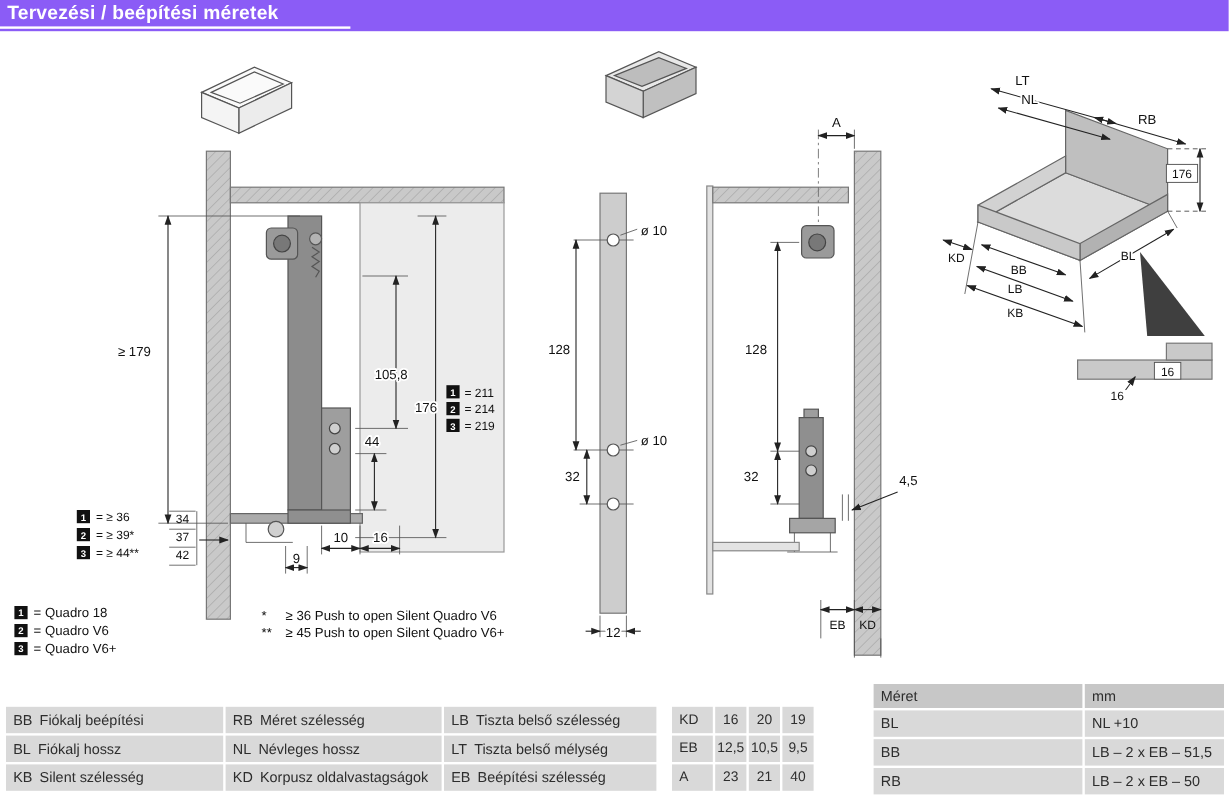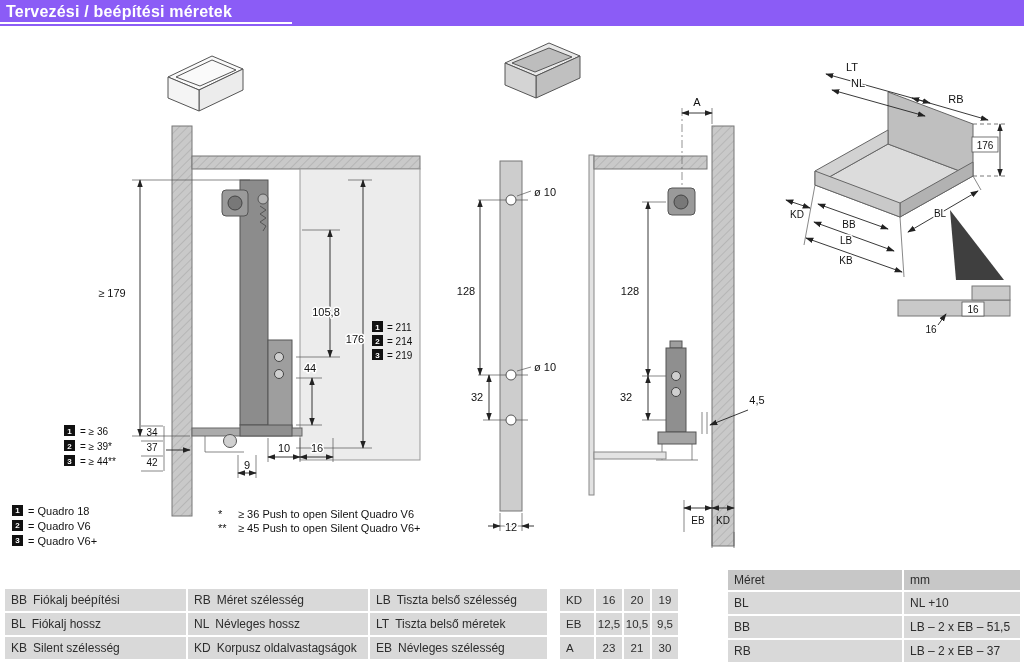--- a/index.html
+++ b/index.html
@@ -303,55 +303,55 @@
     <div class="tcell">
         <span class="abbr">BL</span>
         <span>Fiókalj hossz</span>
       </div>
     <div class="tcell">
         <span class="abbr">NL</span>
         <span>Névleges hossz</span>
       </div>
     <div class="tcell">
         <span class="abbr">LT</span>
-        <span>Tiszta belső méretek</span>
+        <span>Tiszta belső mélység</span>
       </div>
     <div class="tcell">
         <span class="abbr">KB</span>
         <span>Silent szélesség</span>
       </div>
     <div class="tcell">
         <span class="abbr">KD</span>
         <span>Korpusz oldalvastagságok</span>
       </div>
     <div class="tcell">
         <span class="abbr">EB</span>
-        <span>Névleges szélesség</span>
+        <span>Beépítési szélesség</span>
       </div>
   </div>
 
   <div class="tbl tbl-vals">
     <div class="tcell">KD</div>
     <div class="tcell tc-center">16</div>
     <div class="tcell tc-center">20</div>
     <div class="tcell tc-center">19</div>
     <div class="tcell">EB</div>
     <div class="tcell tc-center">12,5</div>
     <div class="tcell tc-center">10,5</div>
     <div class="tcell tc-center">9,5</div>
     <div class="tcell">A</div>
     <div class="tcell tc-center">23</div>
     <div class="tcell tc-center">21</div>
-    <div class="tcell tc-center">30</div>
+    <div class="tcell tc-center">40</div>
   </div>
 
   <div class="tbl tbl-form">
     <div class="tcell thead">Méret</div>
     <div class="tcell thead">mm</div>
     <div class="tcell">BL</div>
     <div class="tcell">NL +10</div>
     <div class="tcell">BB</div>
     <div class="tcell">LB – 2 x EB – 51,5</div>
     <div class="tcell">RB</div>
-    <div class="tcell">LB – 2 x EB – 37</div>
+    <div class="tcell">LB – 2 x EB – 50</div>
   </div>
 
 </div>
 
 </body></html>

